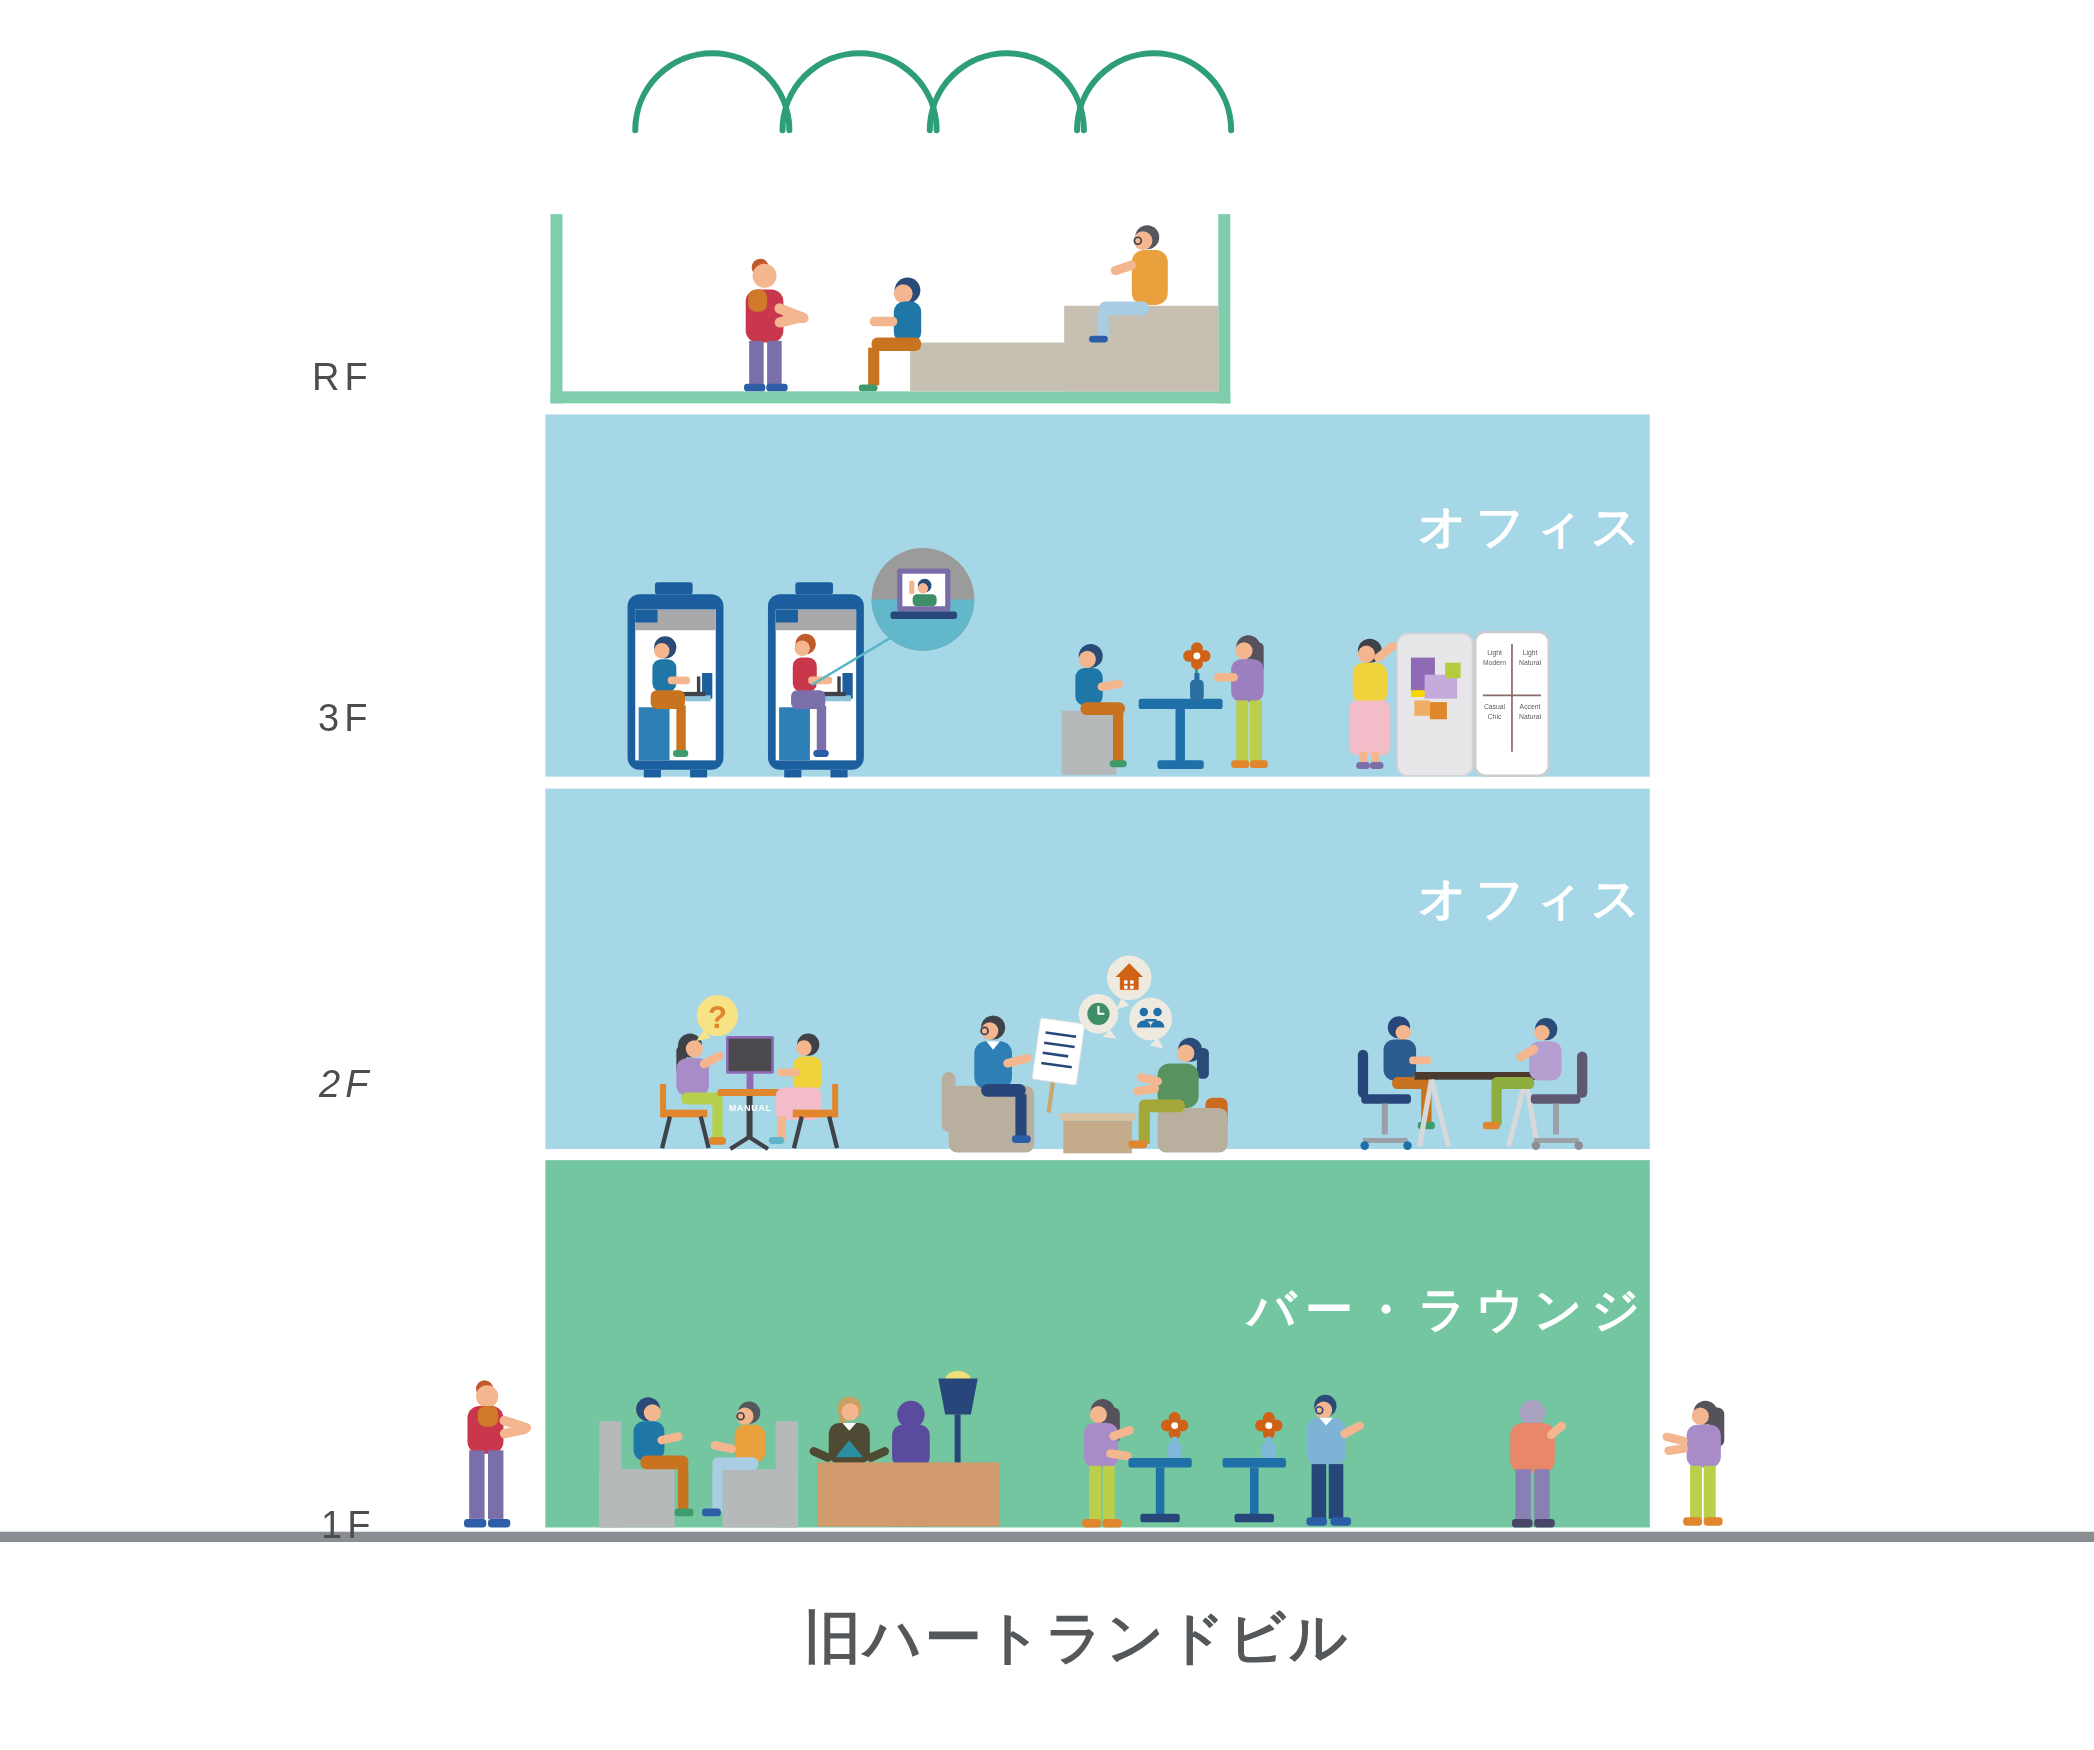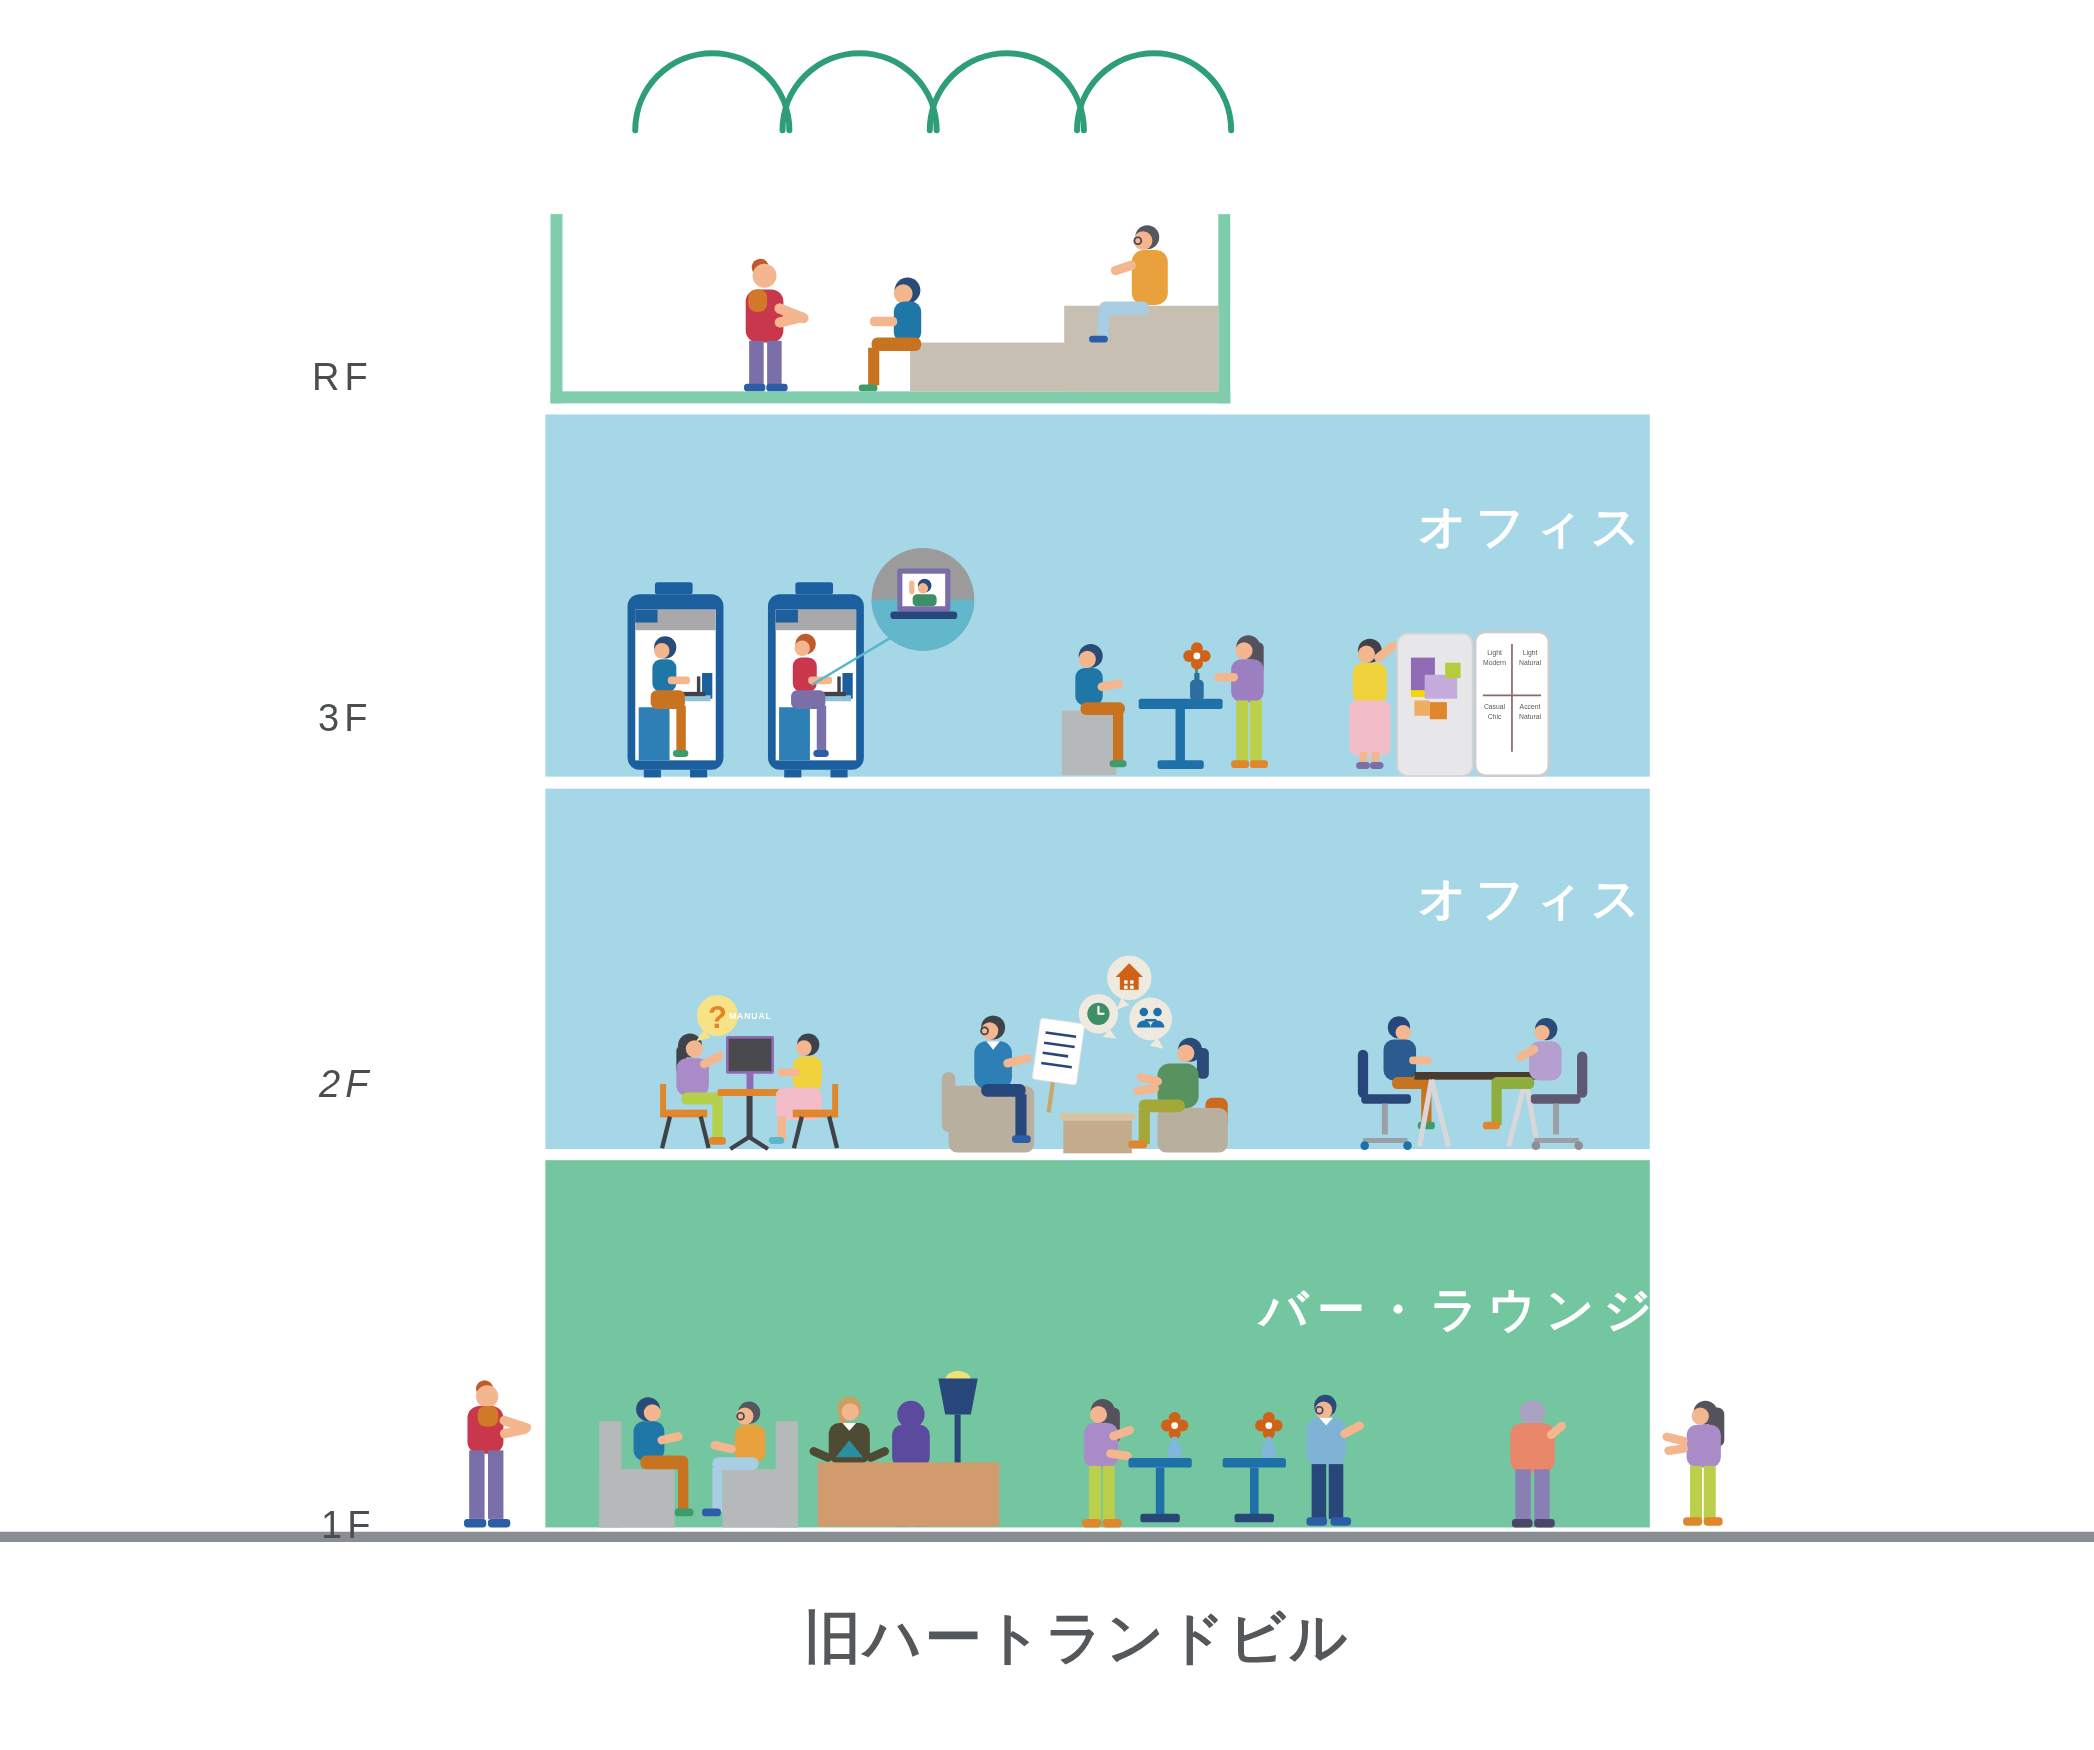--- a/index.html
+++ b/index.html
@@ -495,25 +495,25 @@
     </g>
   </svg>
 
   <div class="abs floor-tag" style="left:312px;top:358px;">RF</div>
   <div class="abs floor-tag" style="left:318px;top:699px;">3F</div>
   <div class="abs floor-tag" style="left:319px;top:1065px;font-style:italic;">2F</div>
   <div class="abs floor-tag" style="left:321px;top:1506px;">1F</div>
 
   <div class="abs zone-name" style="left:545px;top:503px;width:1104px;">オフィス</div>
   <div class="abs zone-name" style="left:545px;top:875px;width:1104px;">オフィス</div>
-  <div class="abs zone-name" style="left:545px;top:1286px;width:1104px;padding-left:12px;">バー・ラウンジ</div>
+  <div class="abs zone-name" style="left:545px;top:1286px;width:1104px;">バー・ラウンジ</div>
 
   <div class="abs building-title" style="left:525px;top:1609px;width:1104px;">旧ハートランドビル</div>
 
-  <div class="abs manual-text" style="left:729px;top:1012px;width:29px;">MANUAL</div>
+  <div class="abs manual-text" style="left:729px;top:1104px;width:29px;">MANUAL</div>
   <div class="abs qmark" style="left:704px;top:1002px;width:27px;">?</div>
 
   <div class="abs quad" style="left:1478px;top:648px;width:33px;">Light
 Modern</div>
   <div class="abs quad" style="left:1513px;top:648px;width:34px;">Light
 Natural</div>
   <div class="abs quad" style="left:1478px;top:702px;width:33px;">Casual
 Chic</div>
   <div class="abs quad" style="left:1513px;top:702px;width:34px;">Accent
 Natural</div>

